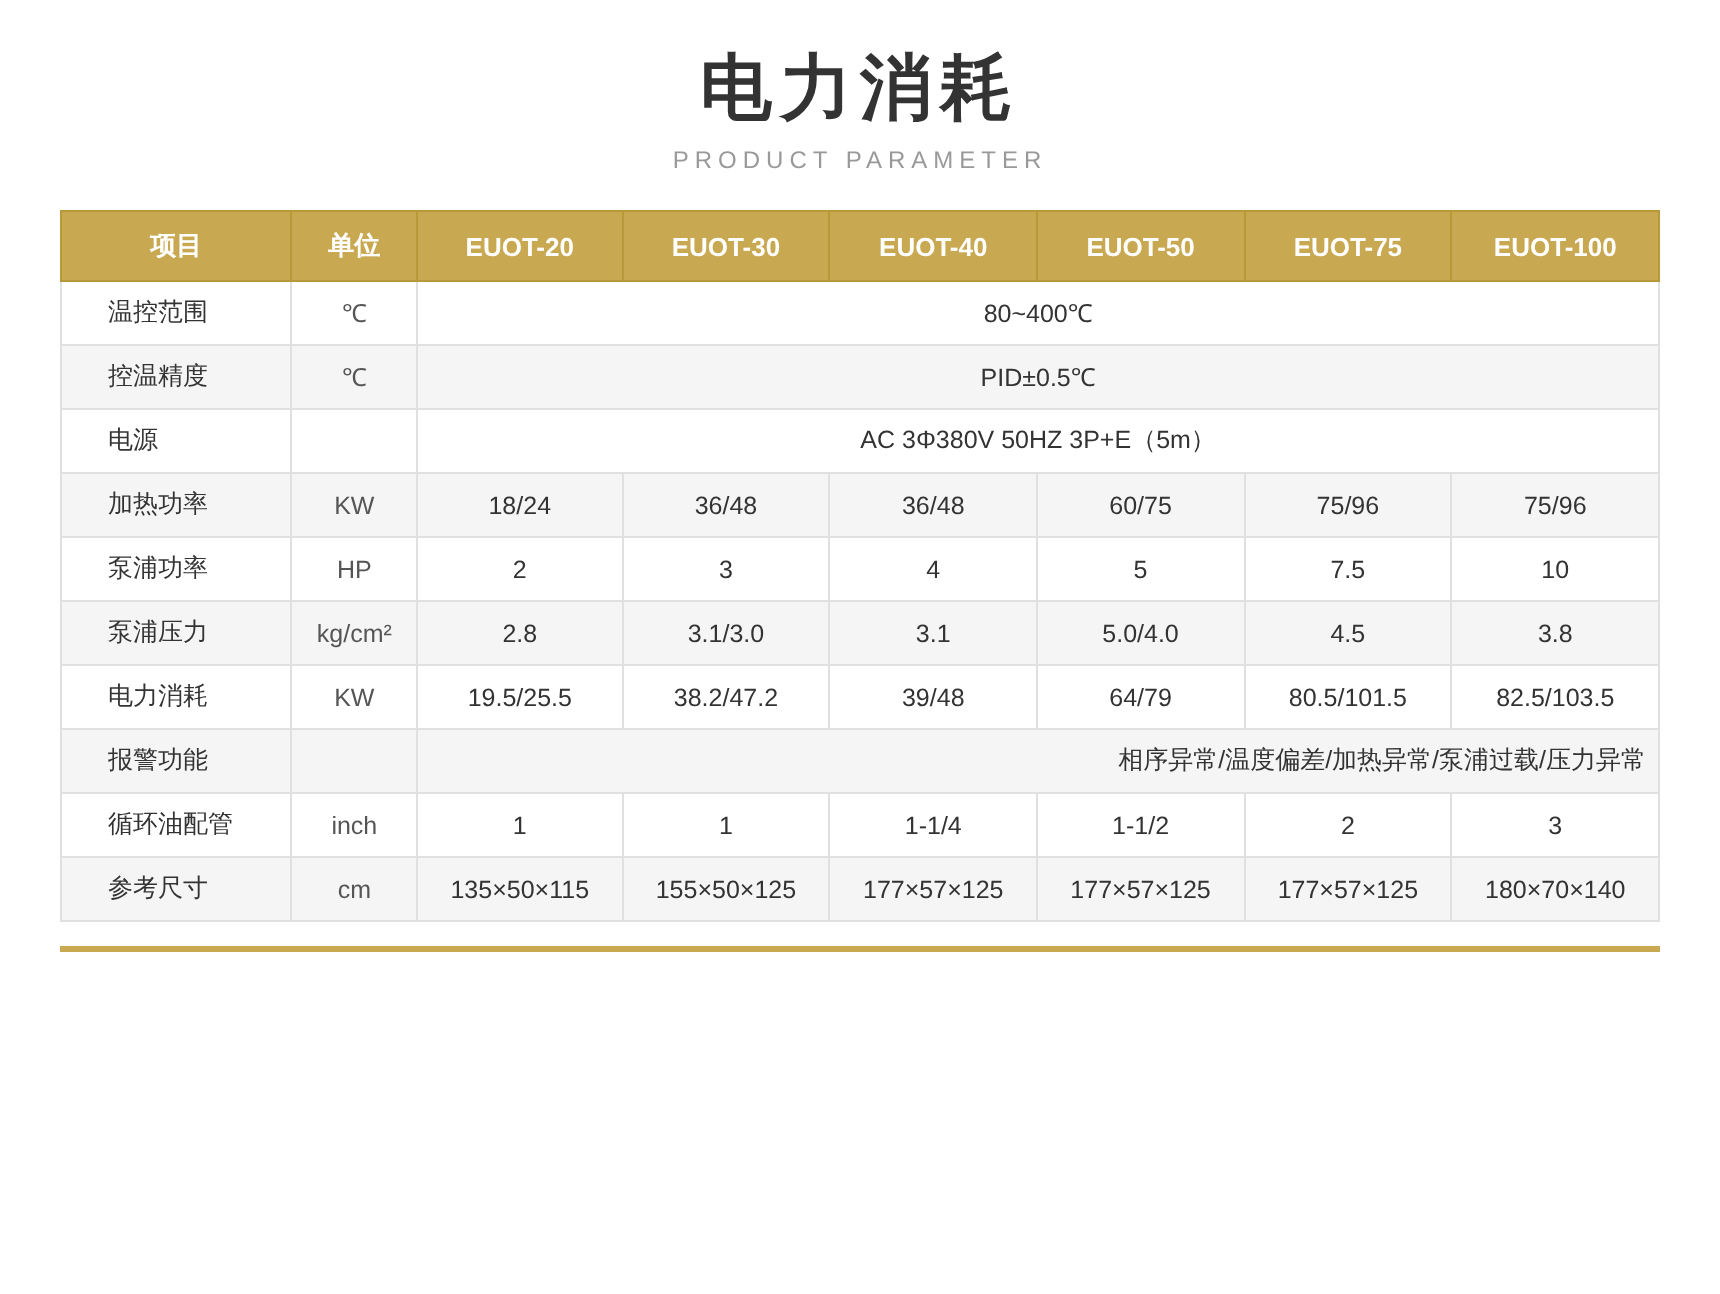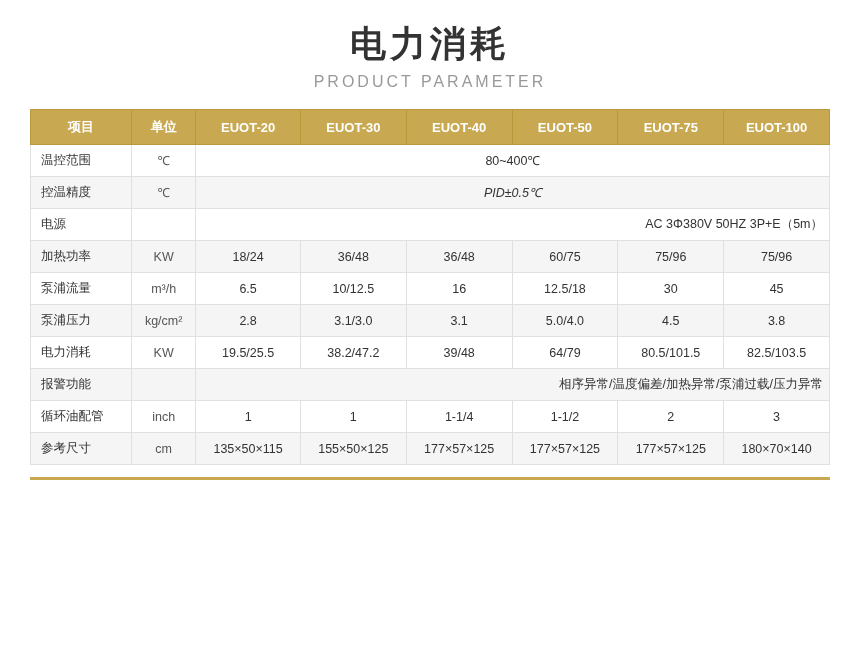--- a/index.html
+++ b/index.html
@@ -16,21 +16,21 @@
 
     .page-title {
       font-size: 36px;
       font-weight: bold;
       color: #333;
       letter-spacing: 4px;
       margin-bottom: 4px;
     }
 
     .page-subtitle {
-      font-size: 16px;
+      font-size: 12px;
       color: #999;
       letter-spacing: 3px;
       margin-bottom: 18px;
     }
 
     table {
       width: 100%;
       border-collapse: collapse;
       font-size: 13px;
     }
@@ -59,21 +59,21 @@
     tbody td {
       padding: 7px 6px;
       text-align: center;
       border: 1px solid #e0e0e0;
       color: #333;
       font-size: 12.5px;
     }
 
     tbody td:first-child {
       text-align: left;
-      padding-left: 10px;
+      padding-left: 23px;
       font-weight: normal;
       color: #333;
     }
 
     tbody td:nth-child(2) {
       color: #555;
     }
 
     .bottom-line {
       width: 100%;
@@ -103,46 +103,46 @@
   </thead>
   <tbody id="table-body">
       <tr>
         <td>温控范围</td>
         <td>℃</td>
         <td colspan="6" style="text-align: center;">80~400℃</td>
       </tr>
       <tr>
         <td>控温精度</td>
         <td>℃</td>
-        <td colspan="6" style="text-align: center; font-style: italic;">PID±0.5℃</td>
+        <td colspan="6" style="text-align: center;">PID±0.5℃</td>
       </tr>
       <tr>
         <td>电源</td>
         <td></td>
-        <td colspan="6" style="text-align: right;">AC 3Φ380V 50HZ  3P+E（5m）</td>
+        <td colspan="6" style="text-align: center;">AC 3Φ380V 50HZ  3P+E（5m）</td>
       </tr>
       <tr>
         <td>加热功率</td>
         <td>KW</td>
         <td>18/24</td>
         <td>36/48</td>
         <td>36/48</td>
         <td>60/75</td>
         <td>75/96</td>
         <td>75/96</td>
       </tr>
       <tr>
-        <td>泵浦流量</td>
-        <td>m³/h</td>
-        <td>6.5</td>
-        <td>10/12.5</td>
-        <td>16</td>
-        <td>12.5/18</td>
-        <td>30</td>
-        <td>45</td>
+        <td>泵浦功率</td>
+        <td>HP</td>
+        <td>2</td>
+        <td>3</td>
+        <td>4</td>
+        <td>5</td>
+        <td>7.5</td>
+        <td>10</td>
       </tr>
       <tr>
         <td>泵浦压力</td>
         <td>kg/cm²</td>
         <td>2.8</td>
         <td>3.1/3.0</td>
         <td>3.1</td>
         <td>5.0/4.0</td>
         <td>4.5</td>
         <td>3.8</td>

